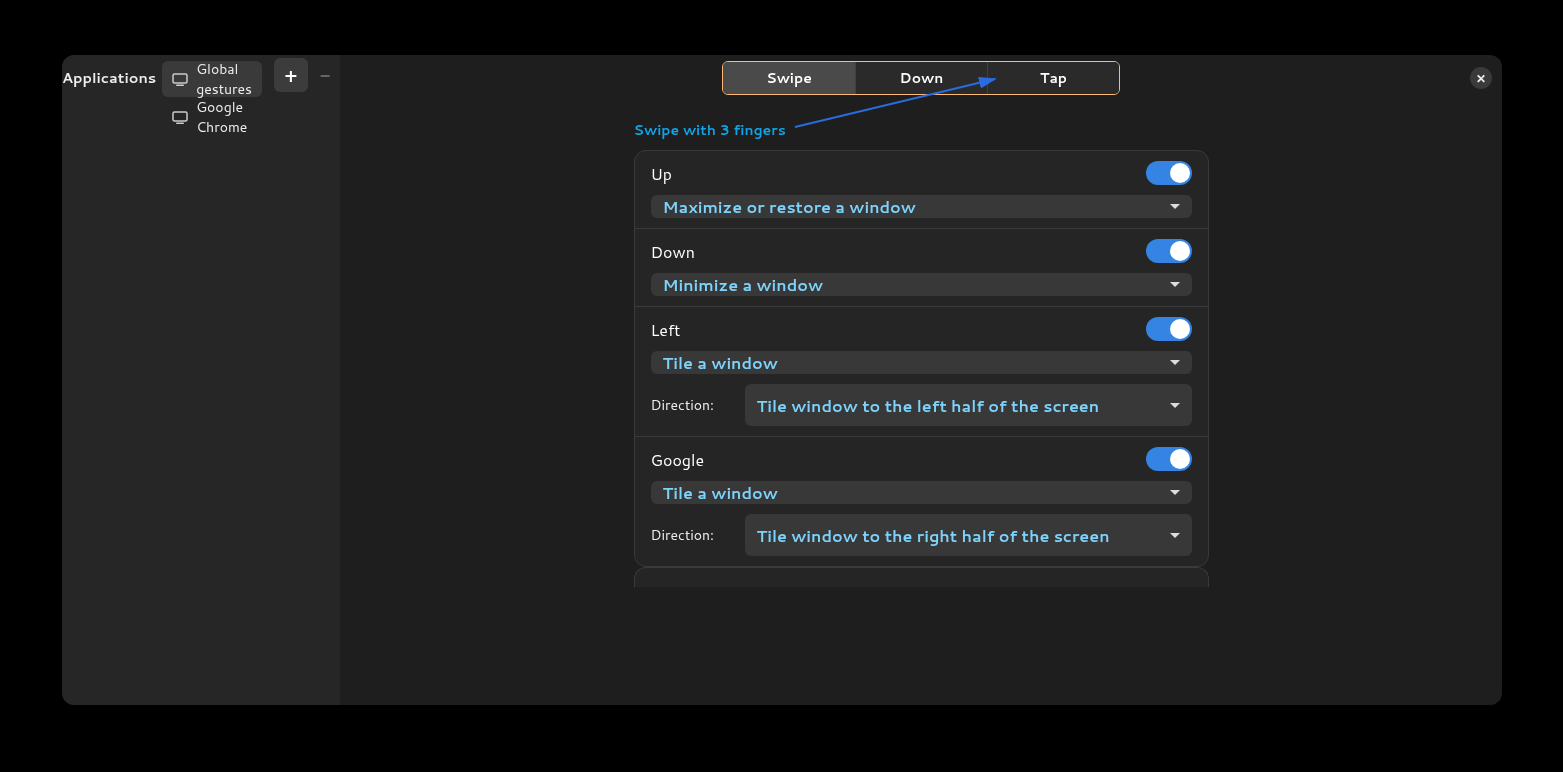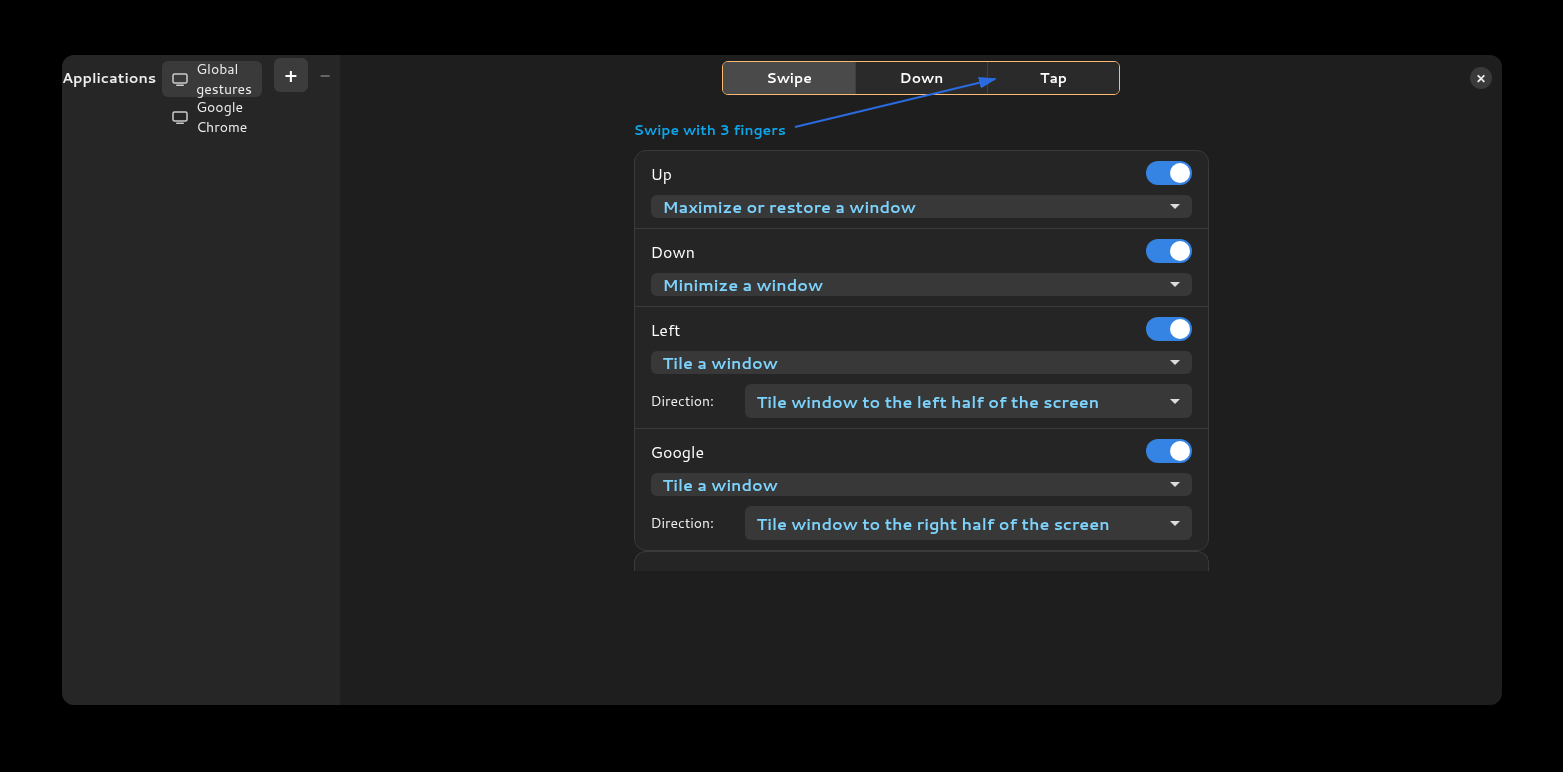--- a/index.html
+++ b/index.html
@@ -187,21 +187,21 @@
     right: 2px;
     top: 2px;
     width: 20px;
     height: 20px;
     border-radius: 50%;
     background: #ffffff;
   }
   .dropdown {
     background: #383838;
     border-radius: 6px;
-    height: 34px;
+    height: 42px;
     display: flex;
     align-items: center;
     justify-content: space-between;
     padding: 0 12px;
     cursor: pointer;
     flex: 1;
   }
   .dropdown .dd-label {
     font-weight: 700;
     font-size: 16px;

